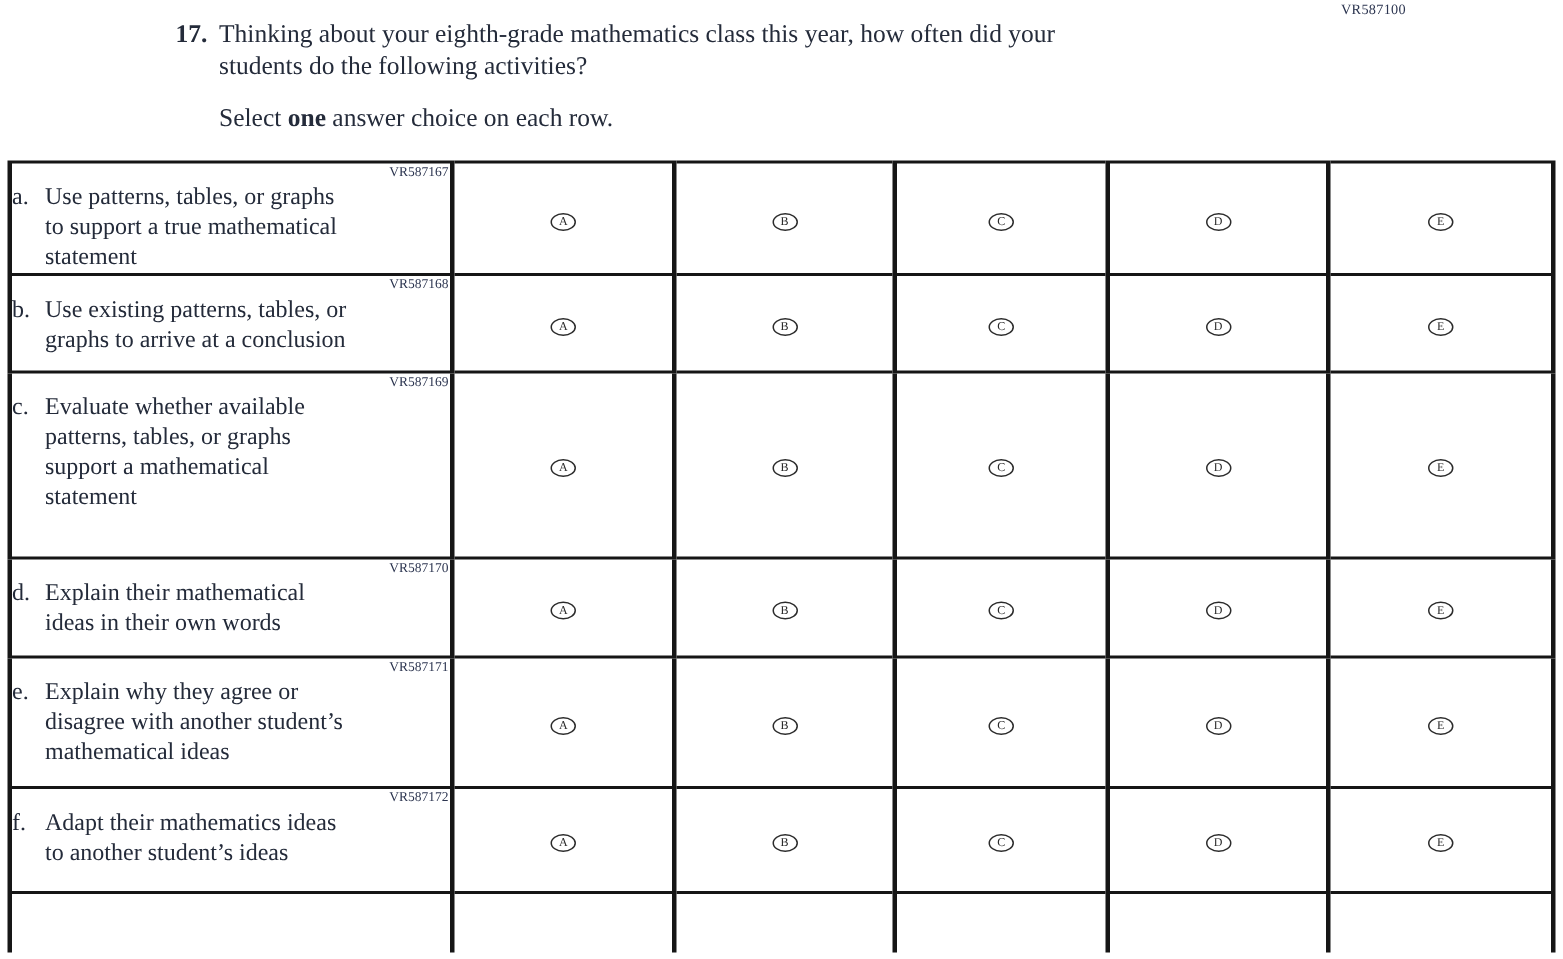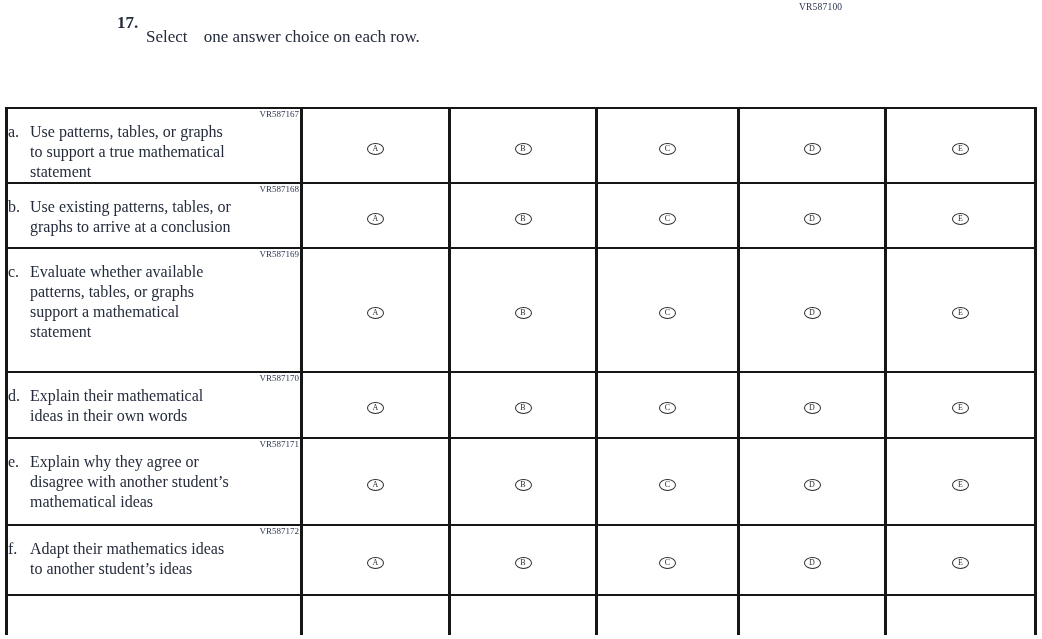--- a/index.html
+++ b/index.html
@@ -4,29 +4,29 @@
 <style>
   html, body { margin: 0; padding: 0; }
   body {
     width: 1042px; height: 639px;
     overflow: hidden; position: relative;
     background: #ffffff;
     font-family: "Liberation Serif", "DejaVu Serif", serif;
     color: #242b3a;
   }
   .form-code {
-    position: absolute; top: 2px; left: 799px;
+    position: absolute; top: 2px; left: 894px;
     font-size: 9.5px; color: #2c3550; letter-spacing: 0.2px;
   }
   .question { position: absolute; left: 117px; top: 12px; display: flex; }
   .q-number { font-weight: bold; font-size: 17px; width: 29px; flex: none; line-height: 21px; }
   .q-body { font-size: 17px; line-height: 21px; }
   .q-text { white-space: pre-line; }
   .q-instruction { margin-top: 14px; }
-  .q-instruction b { font-weight: normal; margin-left: 12px; }
+  .q-instruction b { font-weight: bold; }
 
   table.survey {
     position: absolute; left: 5px; top: 107px;
     width: 1029px; border-collapse: collapse; table-layout: fixed;
   }
   table.survey td, table.survey th {
     border: 2px solid #161616;
     border-left-width: 3px; border-right-width: 3px;
     padding: 0;
   }
@@ -53,20 +53,22 @@
   tr.partial td { border-bottom: none; }
 </style>
 </head>
 <body>
 
 <div class="form-code">VR587100</div>
 
 <div class="question">
   <div class="q-number">17.</div>
   <div class="q-body">
+    <div class="q-text">Thinking about your eighth-grade mathematics class this year, how often did your
+students do the following activities?</div>
     <div class="q-instruction"><span>Select </span><b>one</b><span> answer choice on each row.</span></div>
   </div>
 </div>
 
 <table class="survey">
   <colgroup>
     <col style="width:295px">
       <col style="width:148px">
       <col style="width:147px">
     <col style="width:142px">

